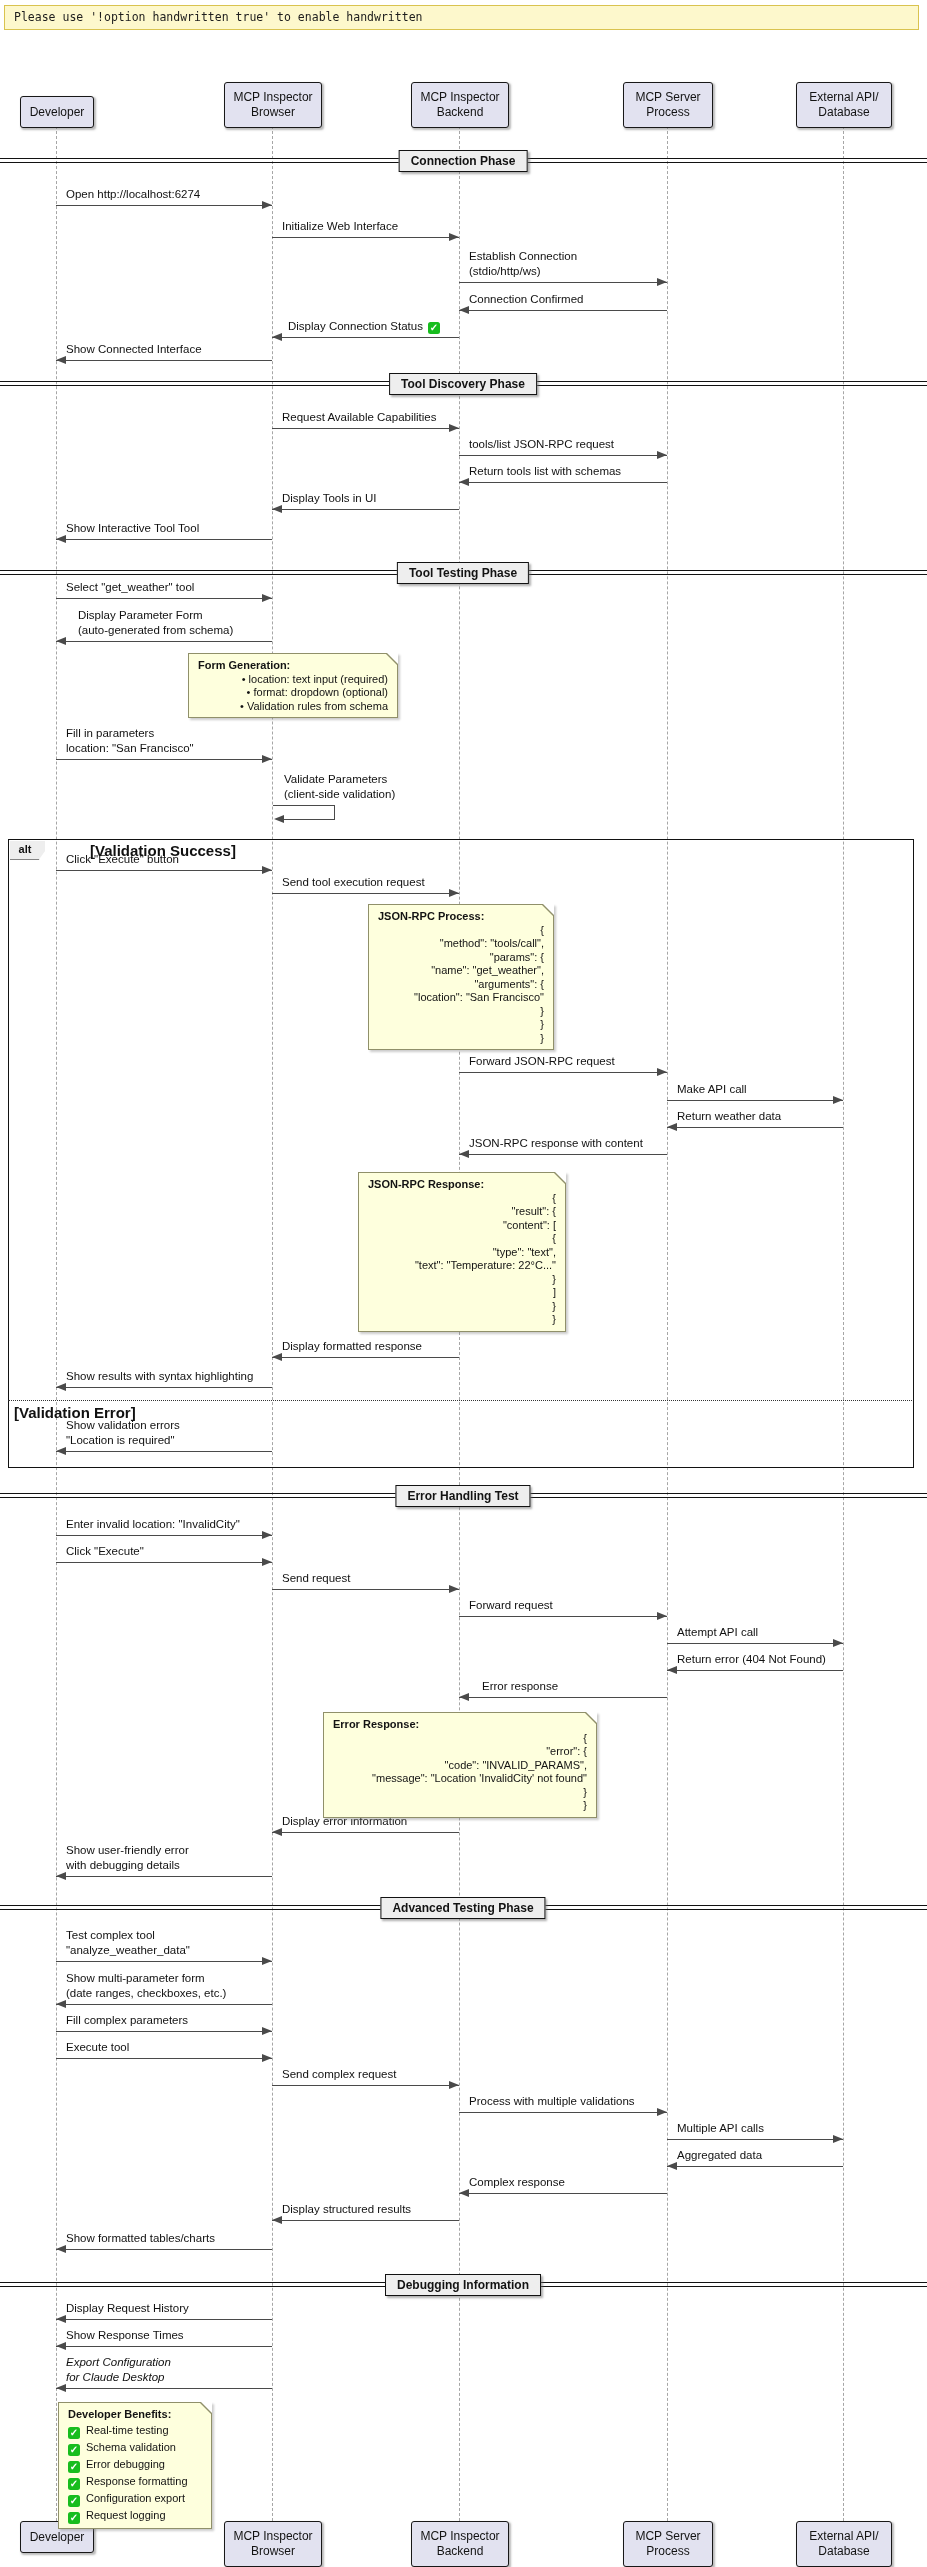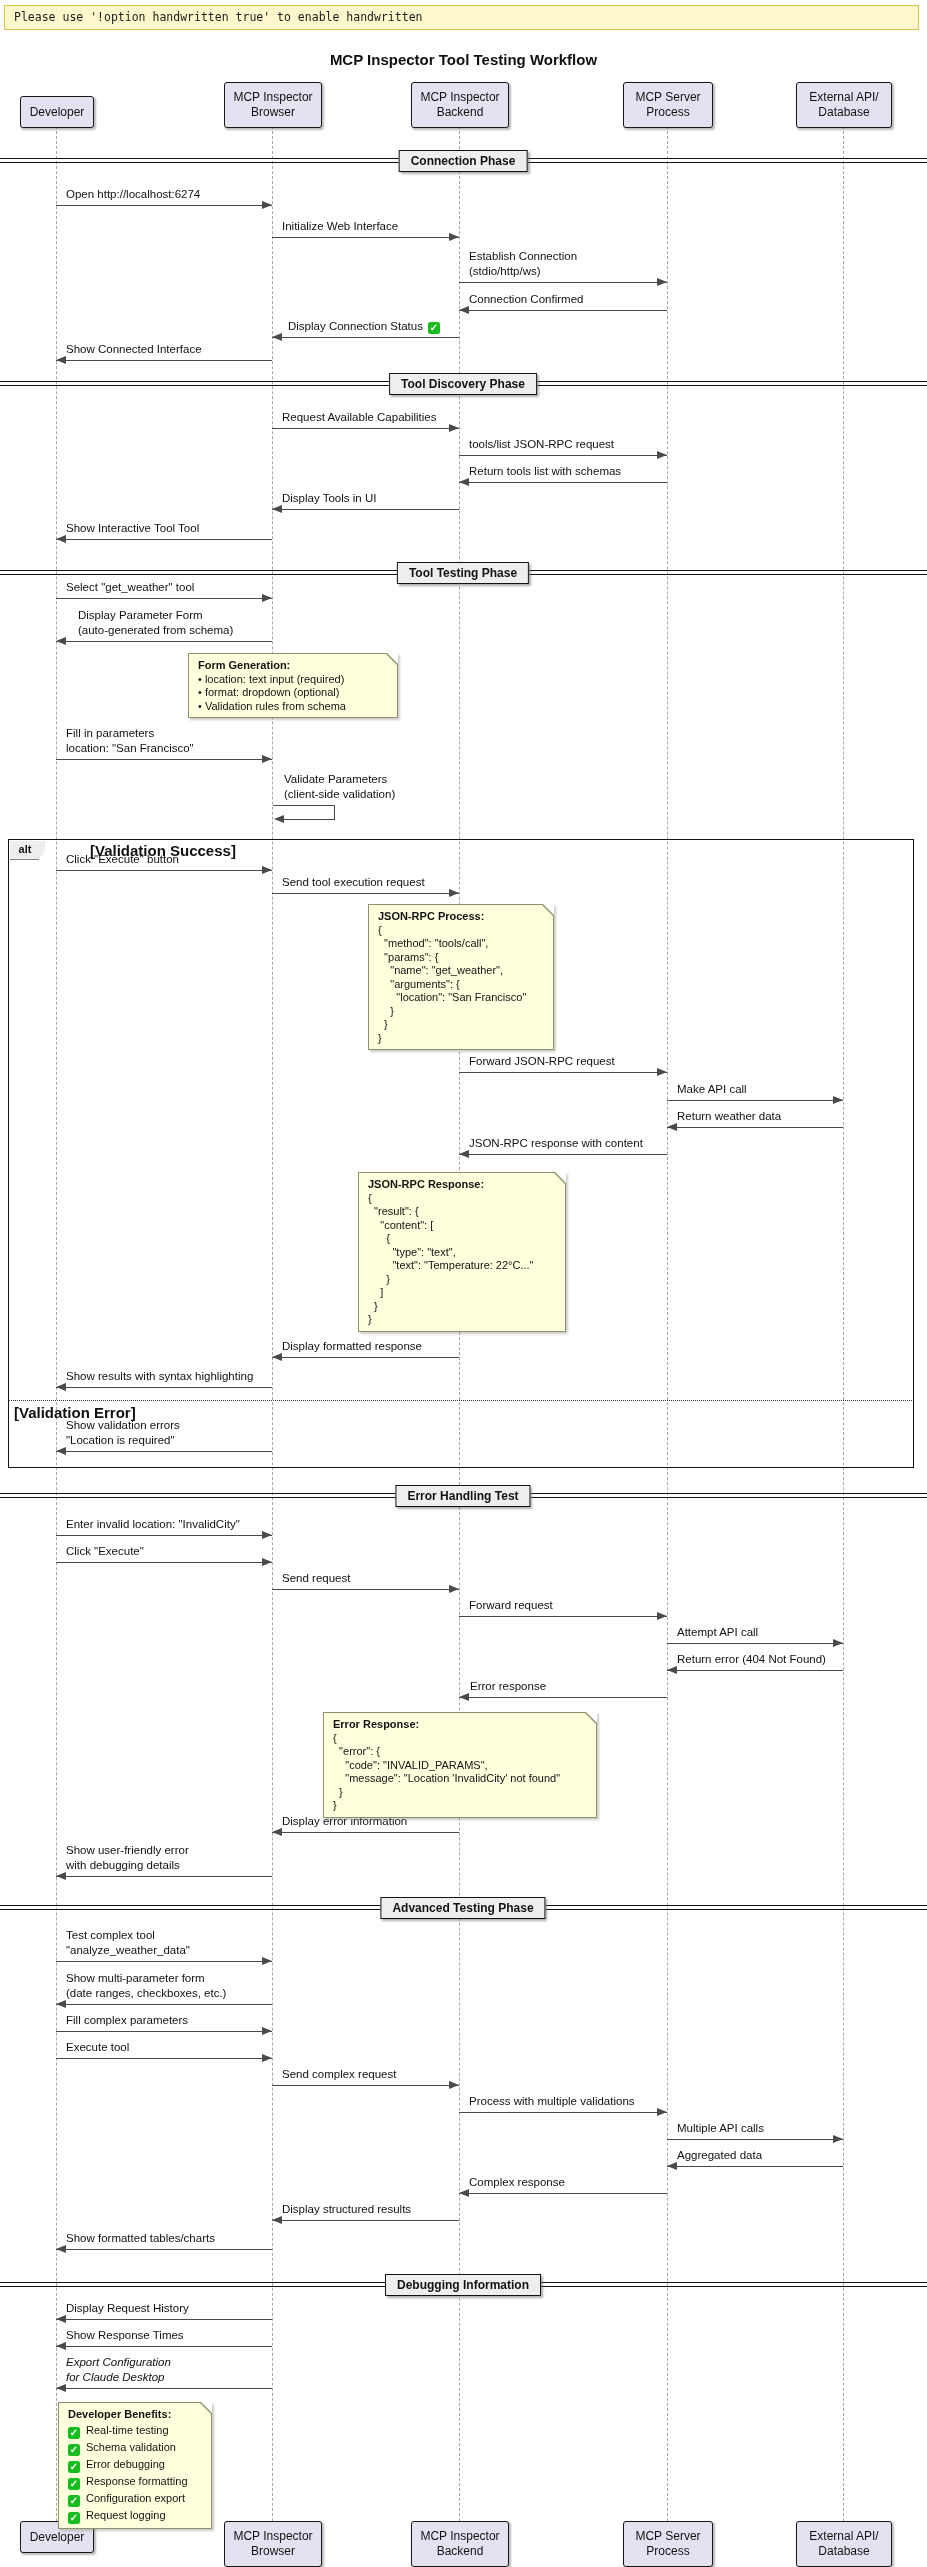--- a/index.html
+++ b/index.html
@@ -23,21 +23,21 @@
   .vline{position:absolute;width:0;border-left:1.4px solid #4A4A4A;z-index:5;}
   .ah-r{position:absolute;width:0;height:0;border-left:10px solid #4A4A4A;
         border-top:4.5px solid transparent;border-bottom:4.5px solid transparent;z-index:5;}
   .ah-l{position:absolute;width:0;height:0;border-right:10px solid #4A4A4A;
         border-top:4.5px solid transparent;border-bottom:4.5px solid transparent;z-index:5;}
   .mlabel{position:absolute;font-size:11.5px;line-height:15px;white-space:nowrap;z-index:5;color:#111;}
   .note{position:absolute;background:#FEFFDD;border:1px solid #90906A;box-sizing:border-box;
         padding:5px 9px 4px 9px;font-size:11px;line-height:13.5px;z-index:7;
         box-shadow:1.5px 1.5px 2px rgba(130,130,130,.4);}
   .note .ntitle{font-weight:bold;white-space:pre;}
-  .note .nline{white-space:pre;}
+  .note .nline{white-space:pre;text-align:right;}
   .note .nitem{white-space:nowrap;line-height:16px;}
   .fold-outer{position:absolute;top:-1px;right:-1px;width:0;height:0;border-style:solid;
         border-width:0 13px 13px 0;border-color:transparent #90906A transparent transparent;}
   .fold-inner{position:absolute;top:-1px;right:-1px;width:0;height:0;border-style:solid;
         border-width:0 11px 11px 0;border-color:transparent #ffffff transparent transparent;}
   .check{display:inline-block;width:12px;height:12px;background:#17BD1E;border-radius:2.5px;
          color:#fff;font-size:10px;line-height:12px;text-align:center;font-weight:bold;
          vertical-align:-1px;}
   .mlabel .check{margin-left:5px;}
   .nitem .check{margin-right:6px;vertical-align:-2px;}
@@ -46,21 +46,20 @@
          padding:0 14px 2px 9px;z-index:3;color:#111;
          clip-path:polygon(0 0,100% 0,100% 52%,82% 100%,0 100%);border-bottom:1px solid #121212;}
   .guard{position:absolute;font-weight:bold;font-size:15px;white-space:nowrap;z-index:3;color:#111;}
   .altelse{position:absolute;height:0;border-top:1.6px dotted #333;z-index:3;}
 </style>
 </head>
 <body>
 
 <div class="page">
   <div class="banner">Please use '!option handwritten true' to enable handwritten</div>
-  <div class="title">MCP Inspector Tool Testing Workflow</div>
   <div id="diagram">
       <div class="lifeline" style="left: 56px; top: 126px; height: 2395px;"></div>
       <div class="pbox" style="left: 20px; top: 96px; width: 72px; height: 30px;">
         <div>Developer</div>
       </div>
       <div class="pbox" style="left: 20px; top: 2521px; width: 72px; height: 30px;">
         <div>Developer</div>
       </div>
       <div class="lifeline" style="left: 272px; top: 126px; height: 2395px;"></div>
       <div class="pbox" style="left: 224px; top: 82px; width: 96px; height: 44px;">
@@ -304,21 +303,21 @@
       <div class="mlabel" style="left: 677px; top: 1625px;">
         <div>Attempt API call</div>
       </div>
       <div class="mline" style="left: 667px; top: 1670px; width: 176px;"></div>
       <div class="ah-l" style="left: 667px; top: 1666px;"></div>
       <div class="mlabel" style="left: 677px; top: 1652px;">
         <div>Return error (404 Not Found)</div>
       </div>
       <div class="mline" style="left: 459px; top: 1697px; width: 208px;"></div>
       <div class="ah-l" style="left: 459px; top: 1693px;"></div>
-      <div class="mlabel" style="left: 470px; top: 1679px;">
+      <div class="mlabel" style="left: 482px; top: 1679px;">
         <div>Error response</div>
       </div>
       <div class="note" style="left: 323px; top: 1712px; width: 274px;">
         <div class="fold-outer"></div>
         <div class="fold-inner"></div>
         <div class="ntitle">Error Response:</div>
         <div class="nline">{</div>
         <div class="nline">  "error": {</div>
         <div class="nline">    "code": "INVALID_PARAMS",</div>
         <div class="nline">    "message": "Location 'InvalidCity' not found"</div>

